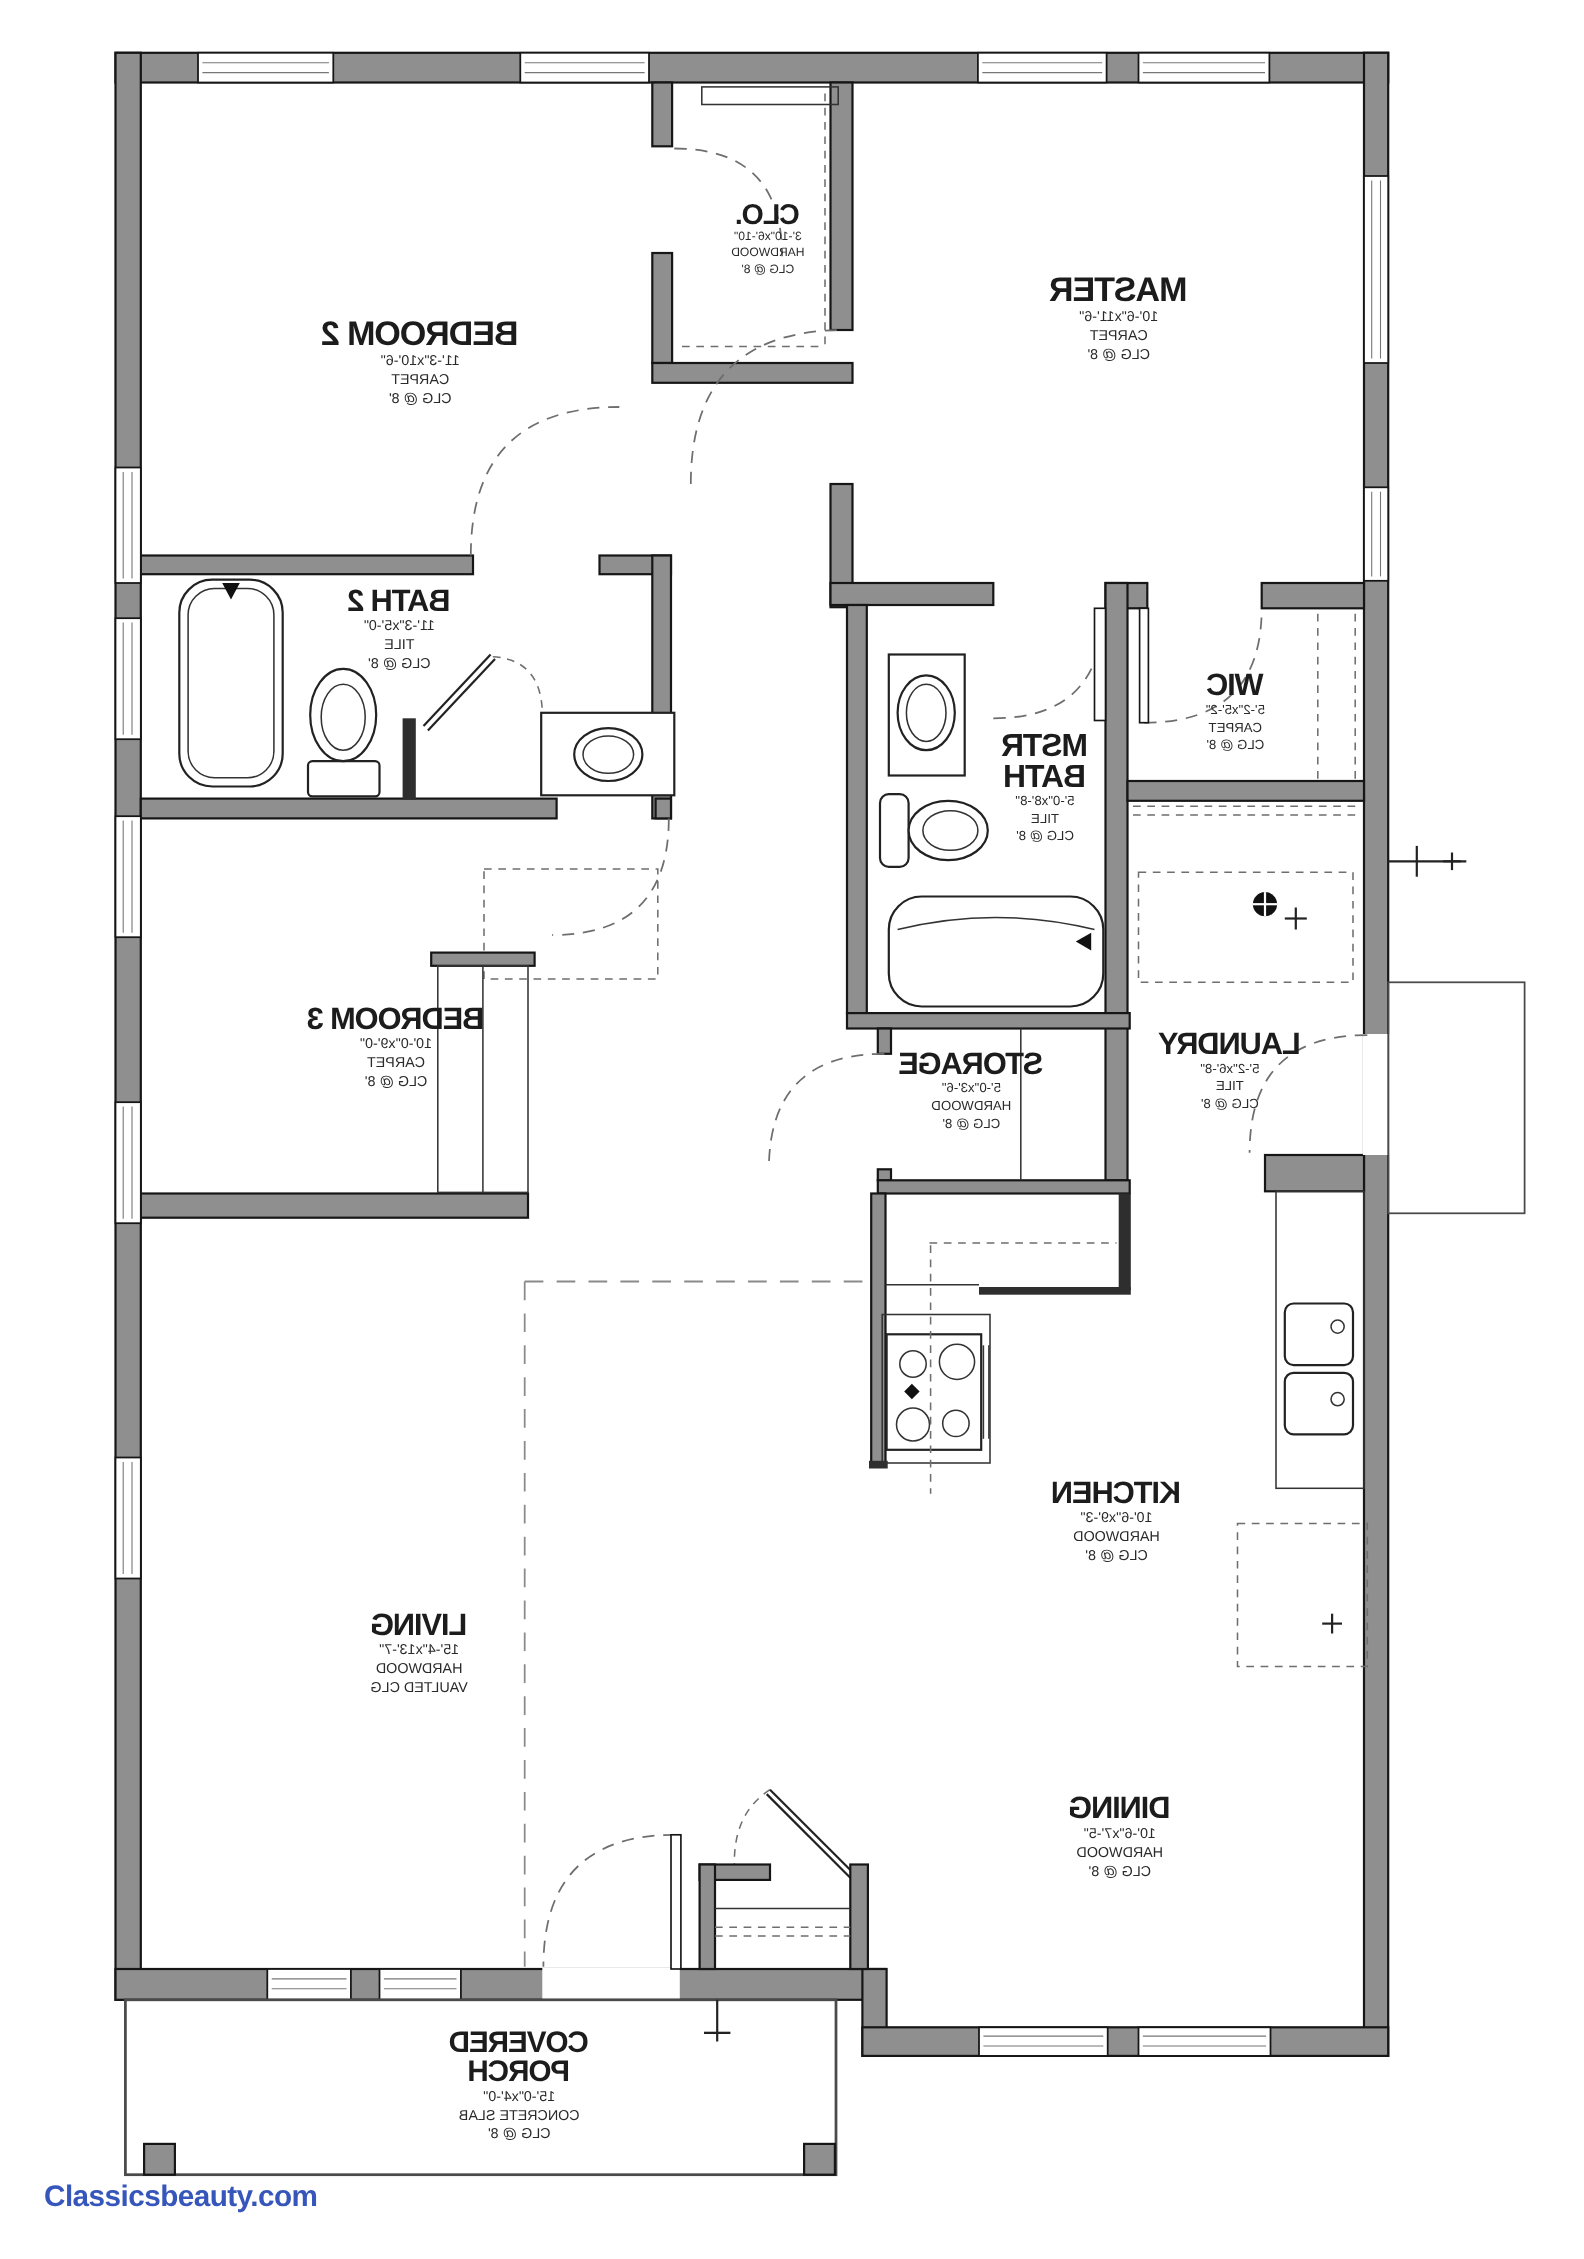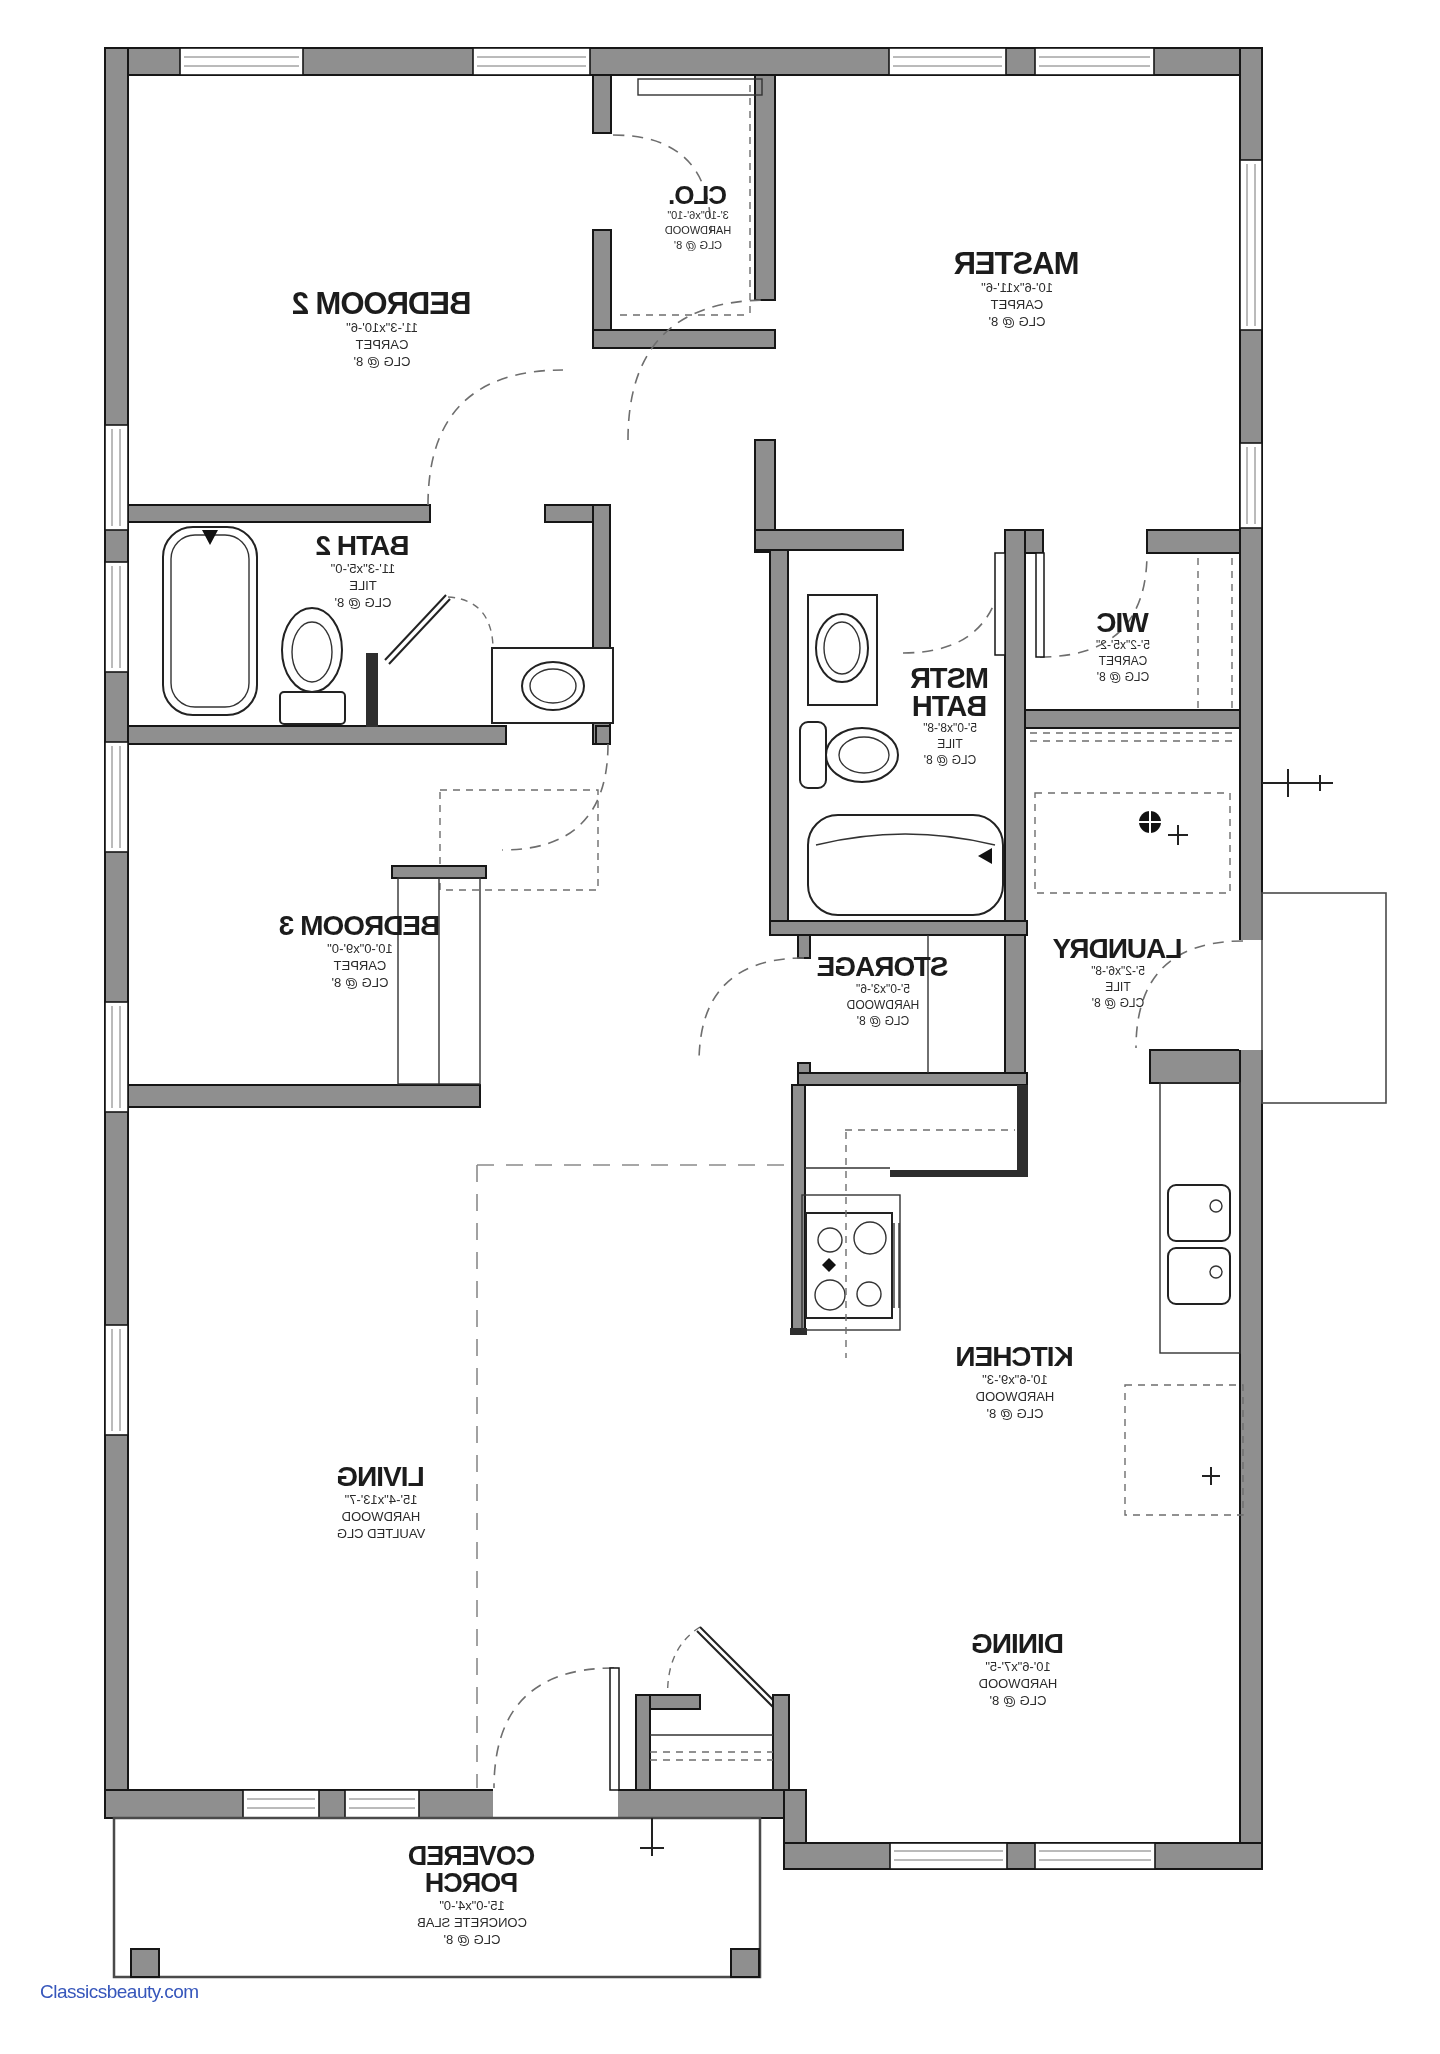--- a/index.html
+++ b/index.html
@@ -40,21 +40,21 @@
   #lbl-mstr-bath{left:950px;top:665px;}
   #lbl-wic{left:1123px;top:609px;}
   #lbl-bedroom3{left:360px;top:912px;}
   #lbl-storage{left:883px;top:953px;}
   #lbl-laundry{left:1118px;top:935px;}
   #lbl-kitchen{left:1015px;top:1343px;}
   #lbl-living{left:381px;top:1463px;}
   #lbl-dining{left:1018px;top:1630px;}
   #lbl-covered-porch{left:472px;top:1843px;}
 
-  .watermark{position:absolute;left:40px;top:1981px;font-size:19px;font-weight:normal;
+  .watermark{position:absolute;left:40px;top:1981px;font-size:27px;font-weight:bold;
              color:var(--wm);letter-spacing:-0.5px;text-decoration:none;}
 </style>
 </head>
 <body>
 
 <div class="stage">
 
 <svg width="1440" height="2054" viewBox="0 0 1440 2054">
 
   <g>

